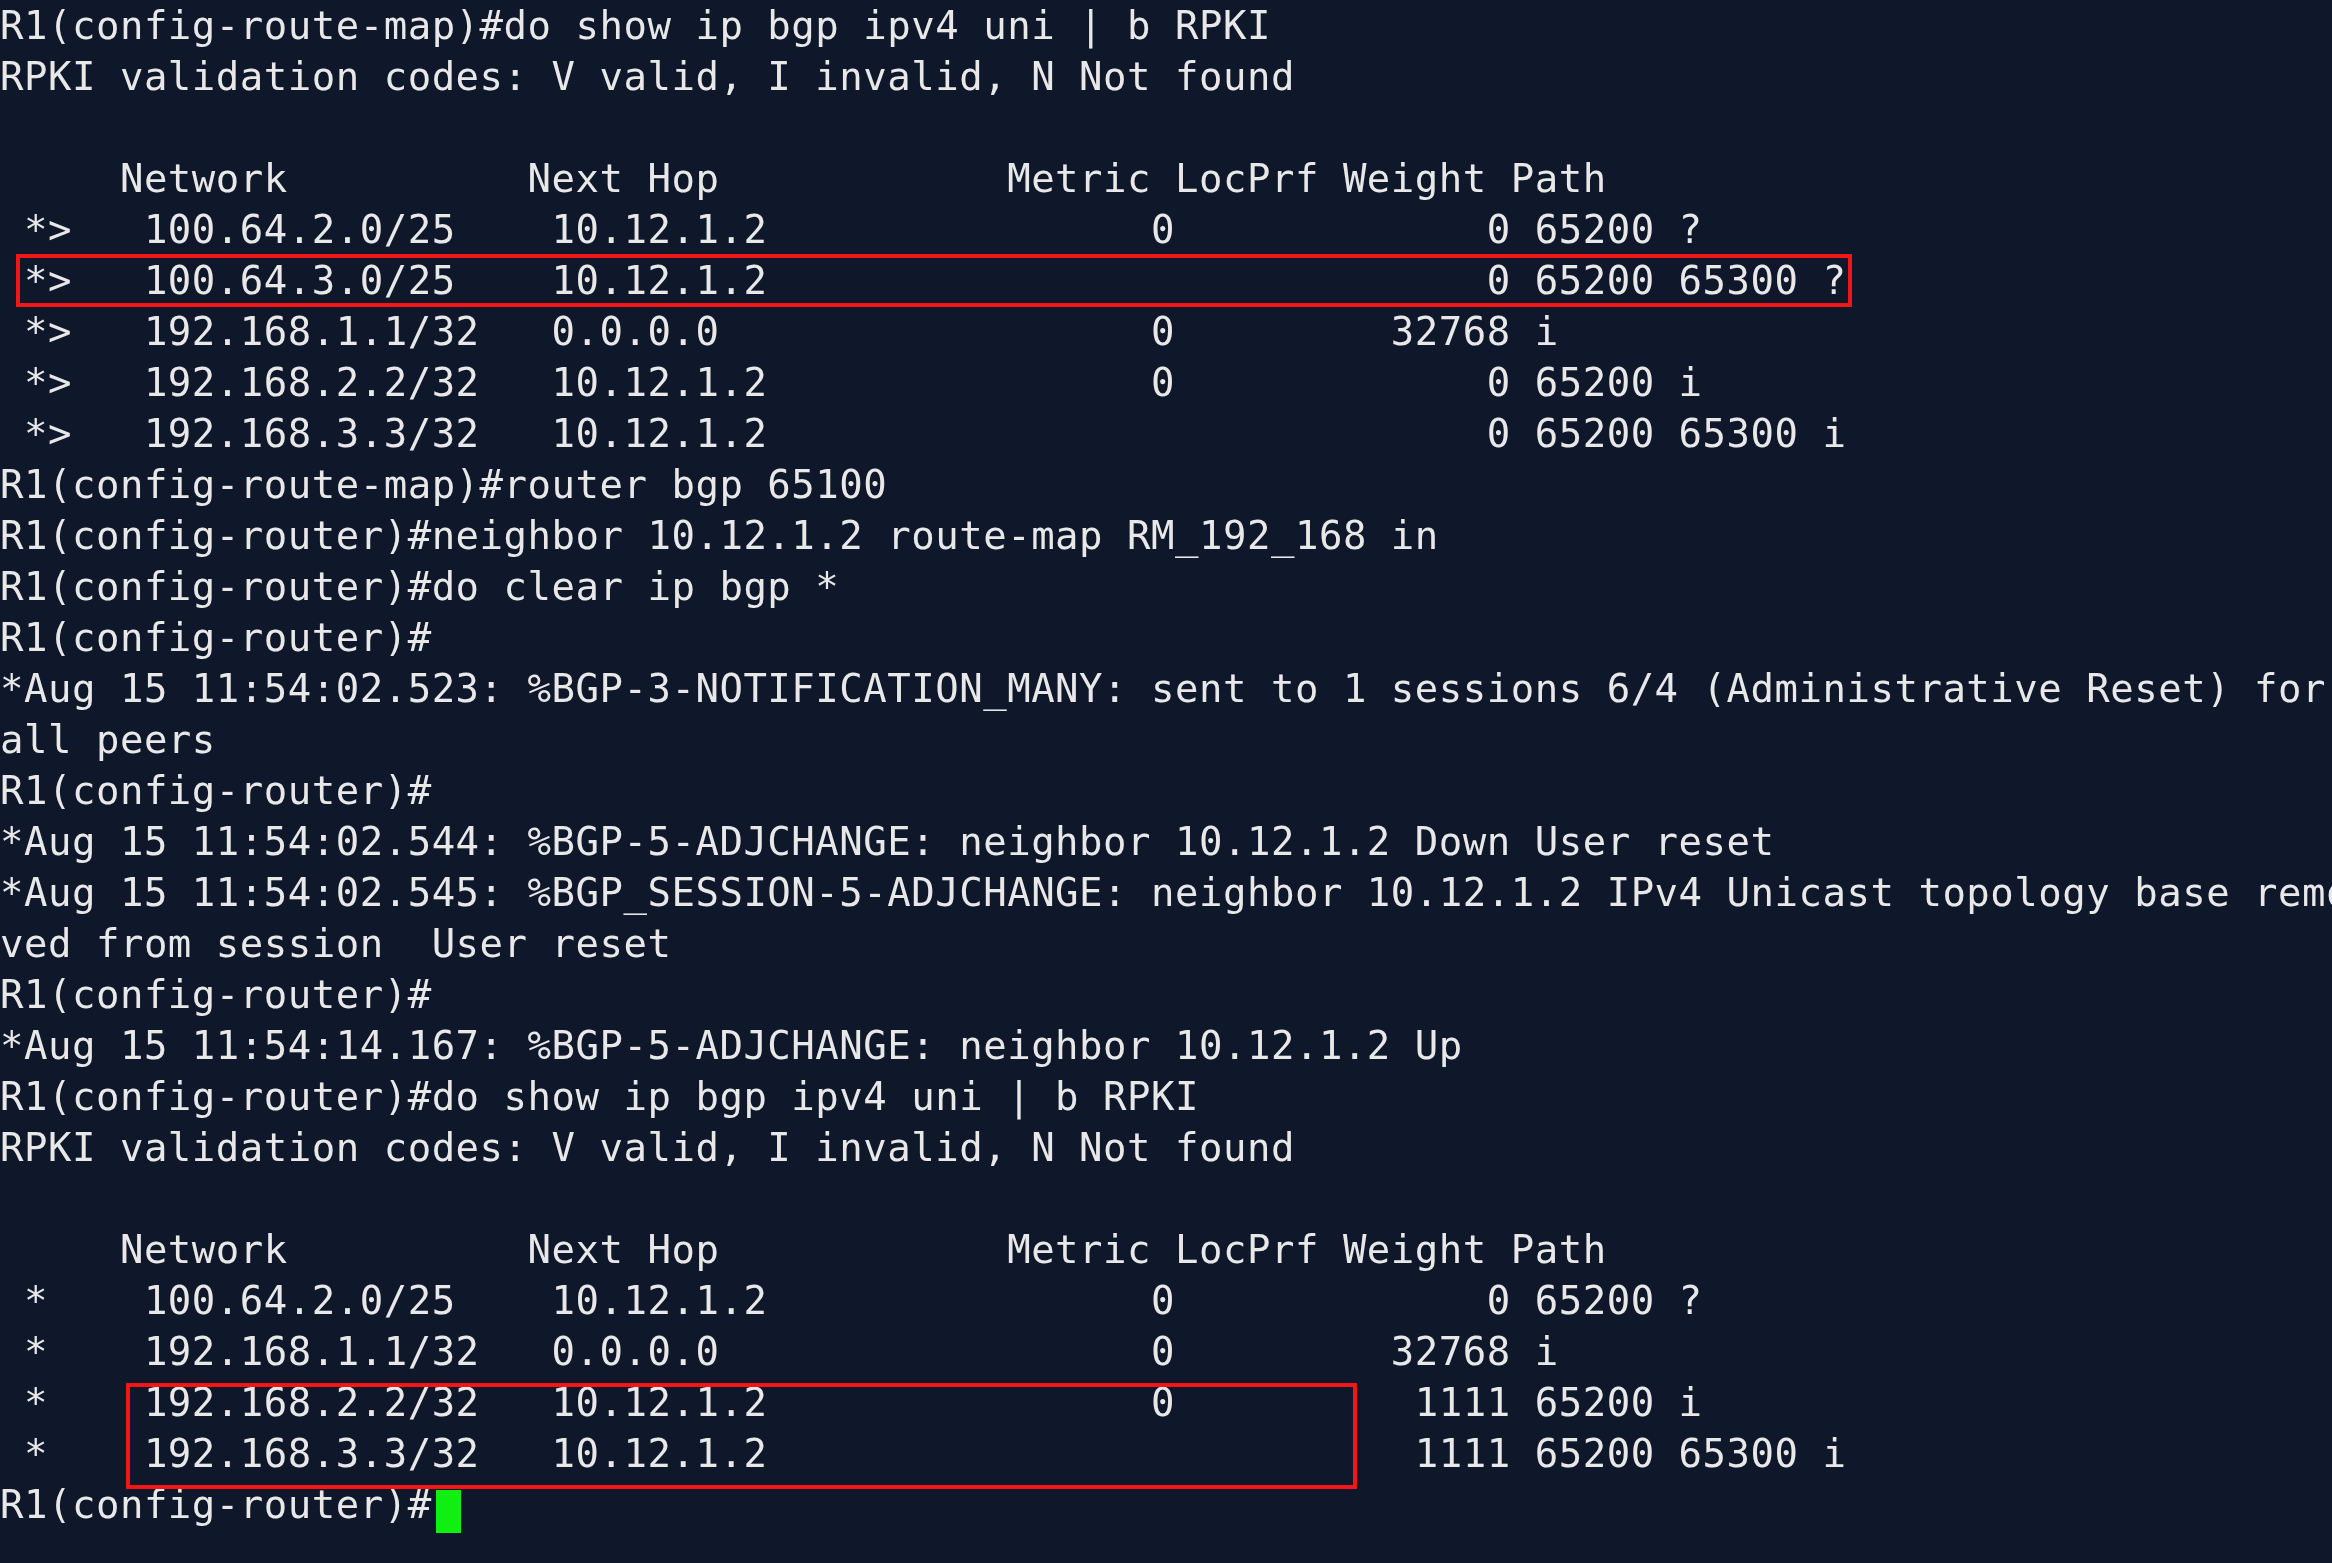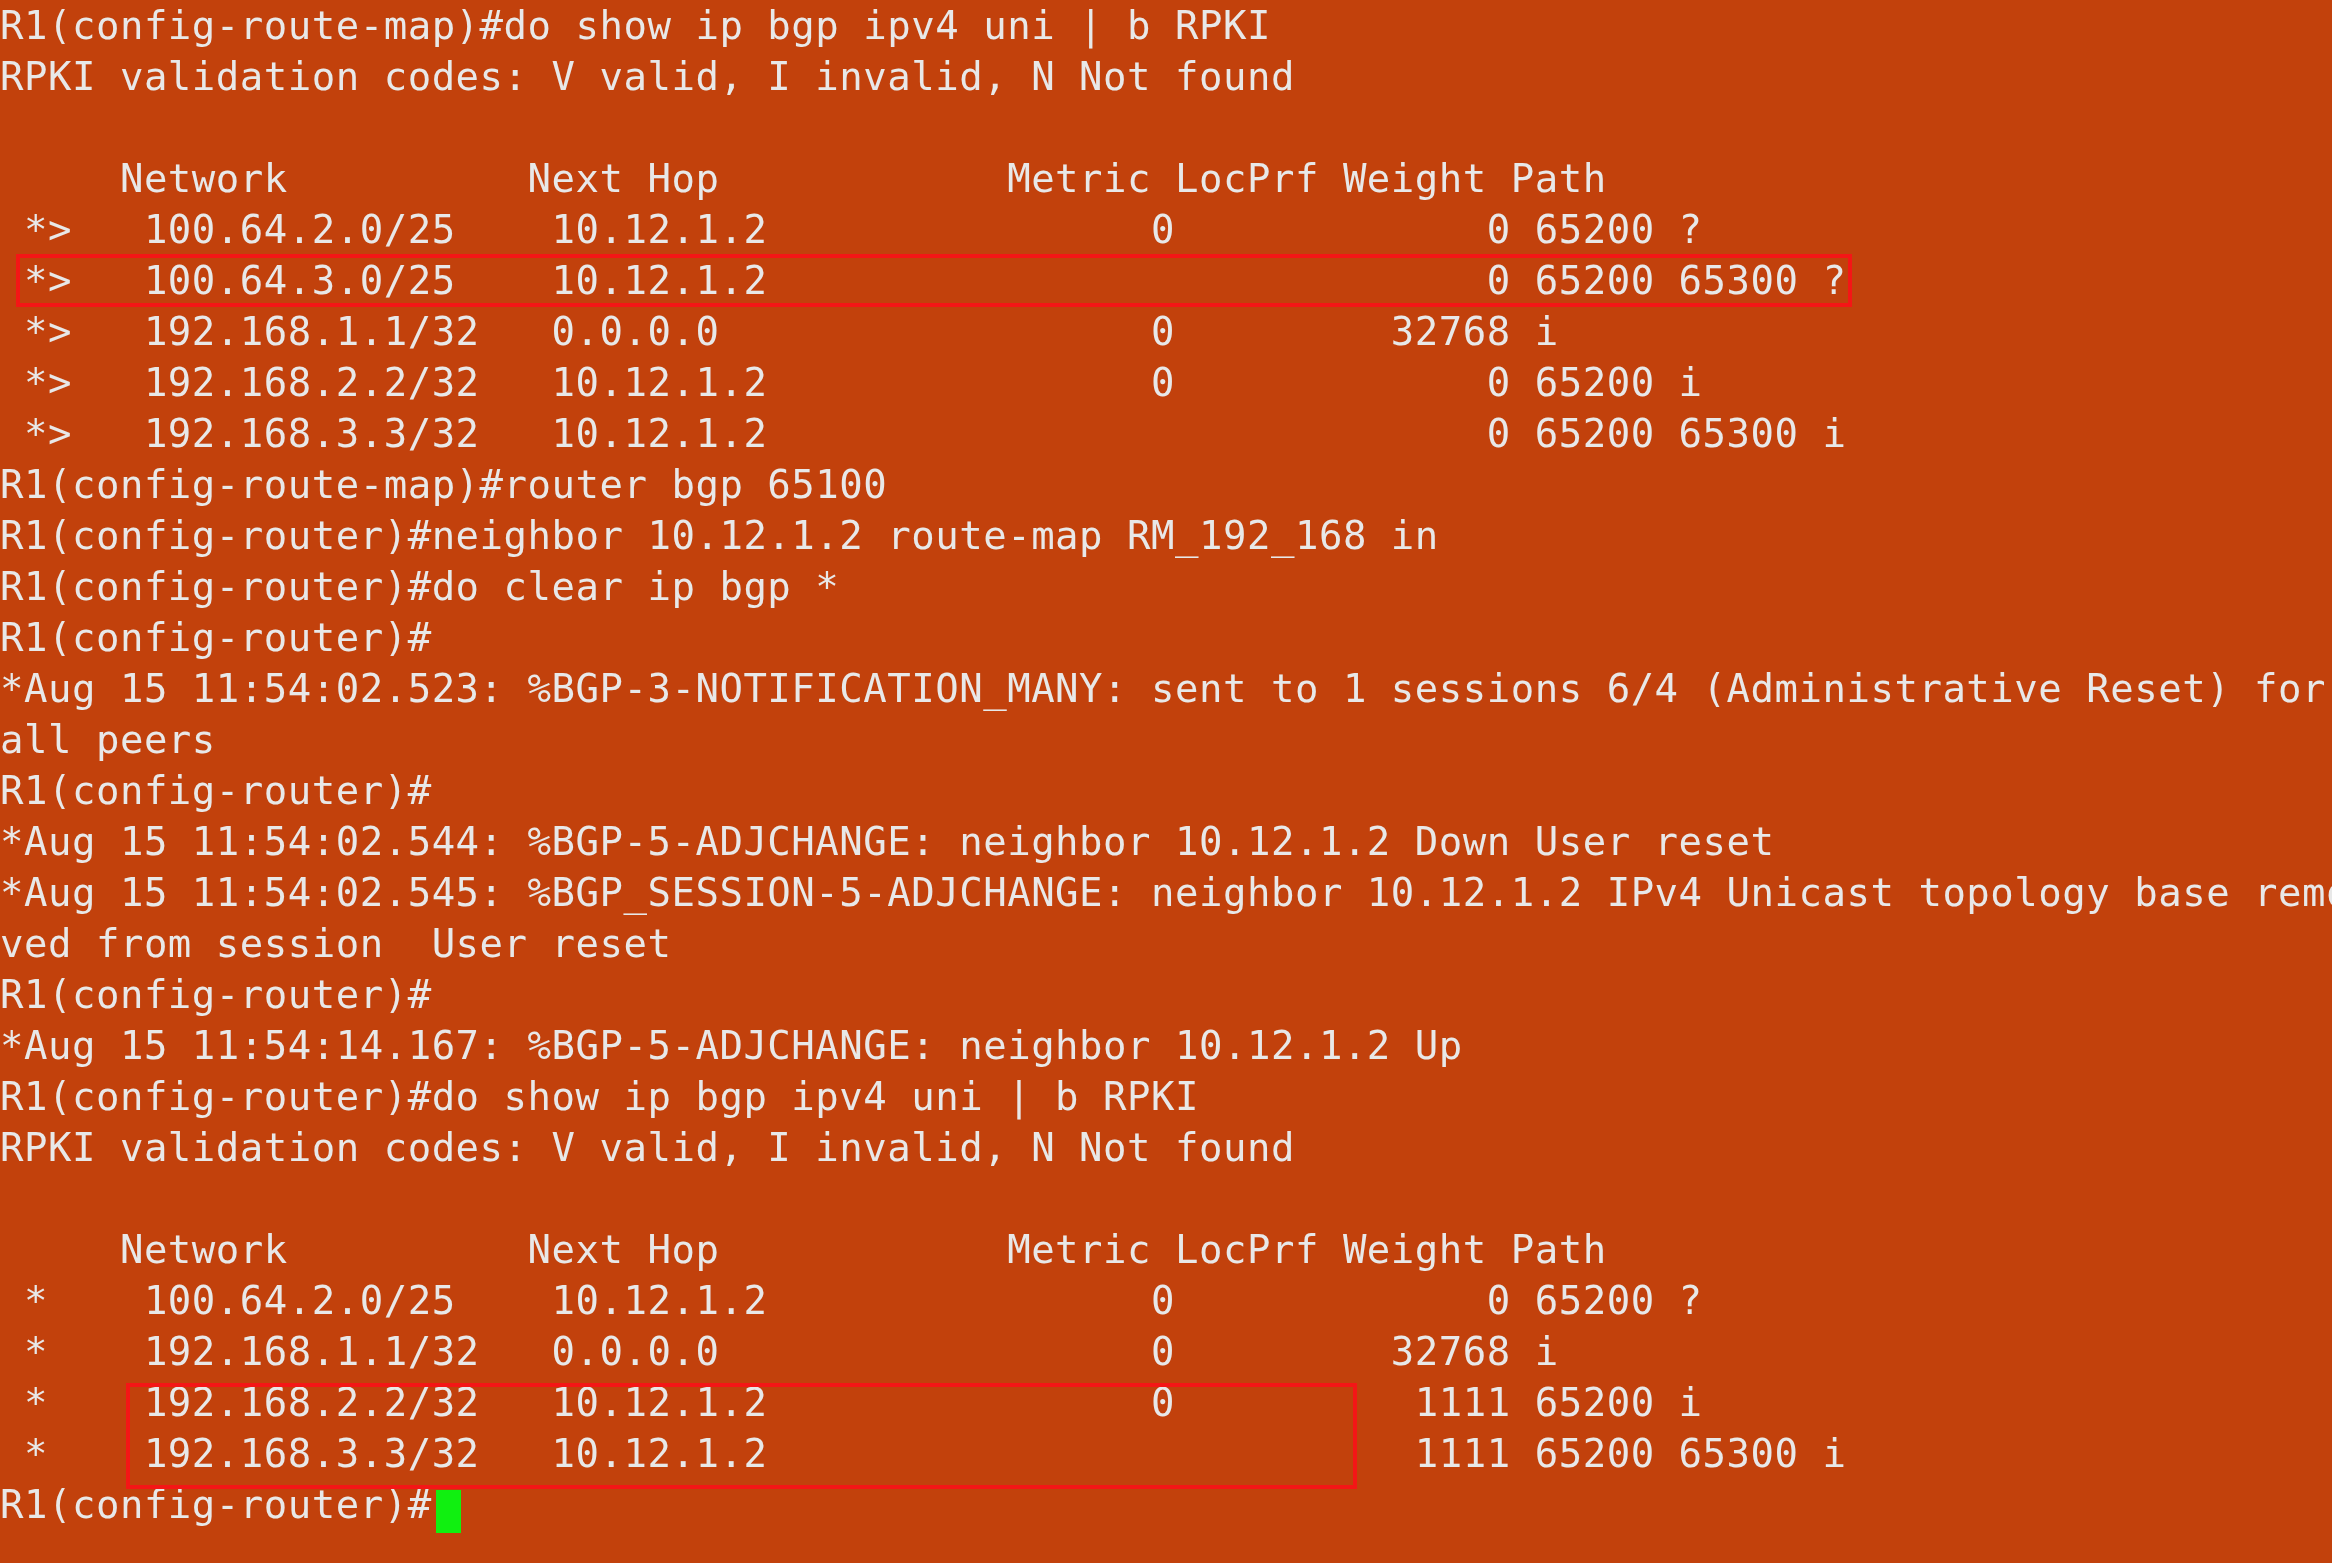--- a/index.html
+++ b/index.html
@@ -5,21 +5,21 @@
 <style>
   html, body {
     margin: 0;
     padding: 0;
     background: #000000;
   }
   #terminal {
     position: relative;
     width: 2333px;
     height: 1563px;
-    background: #c2410c;
+    background: #0f172a;
     overflow: hidden;
     font-family: "DejaVu Sans Mono", "Liberation Mono", monospace;
     font-size: 39px;
     line-height: 51px;
     letter-spacing: 0px;
     color: #e8e8e8;
   }
   #screen {
     position: absolute;
     left: 0px;

